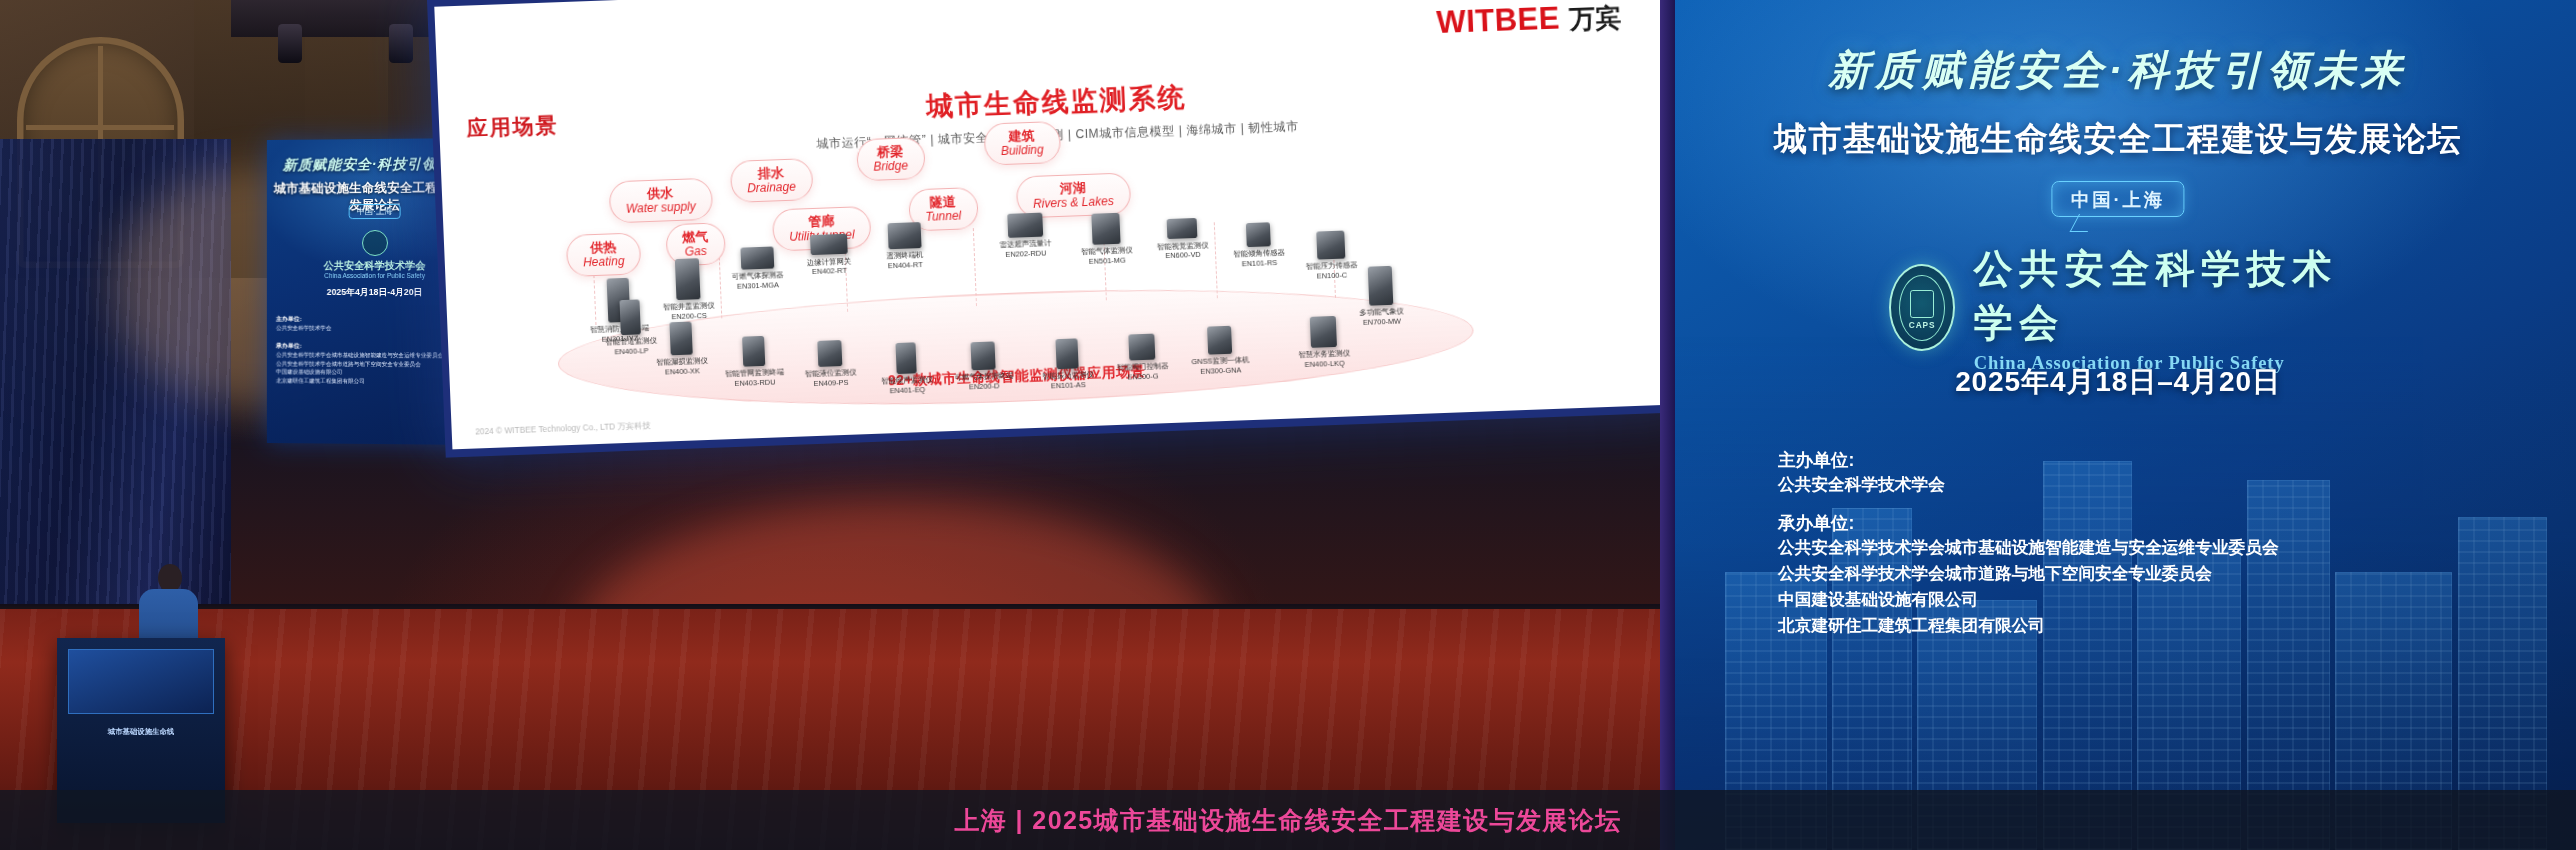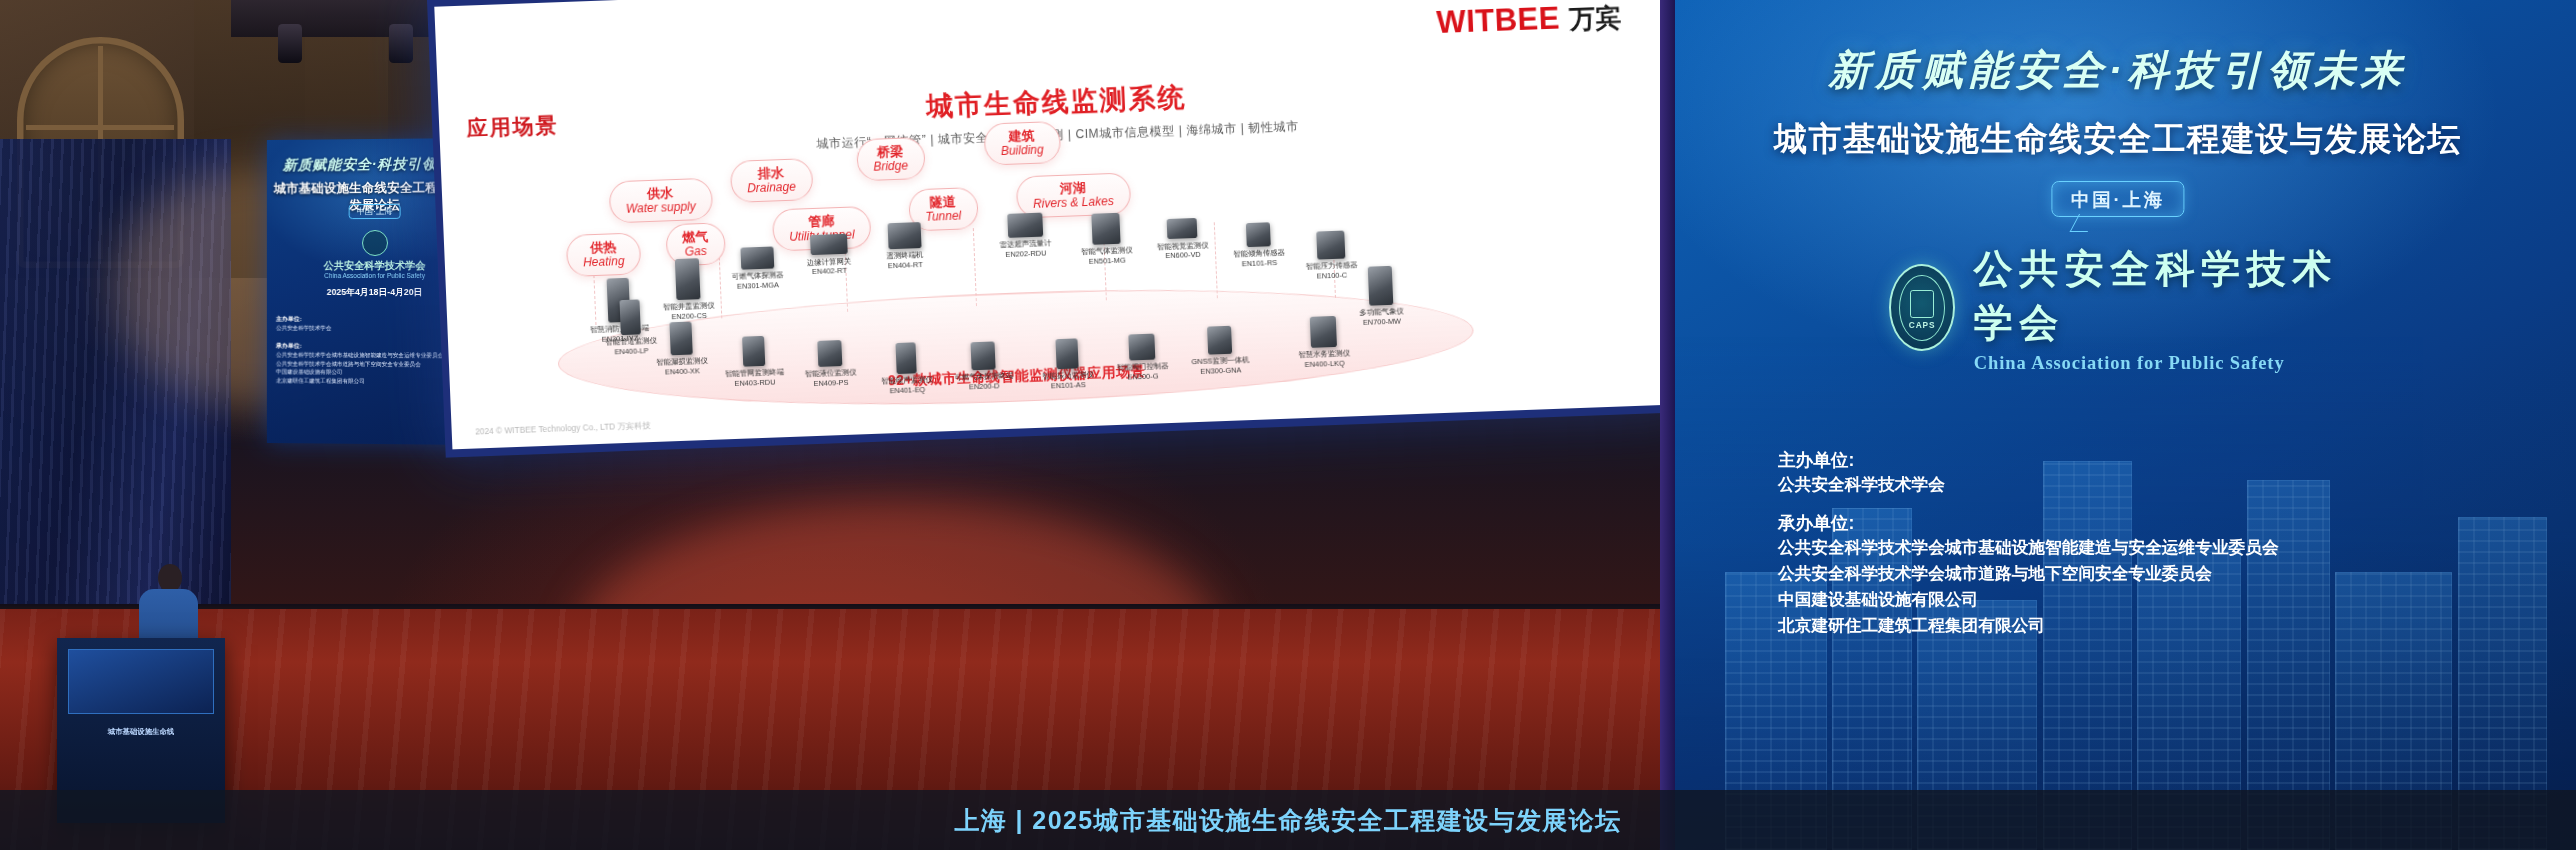--- a/index.html
+++ b/index.html
@@ -168,21 +168,21 @@
         color:#ffffff;font-size:28px;font-weight:800;letter-spacing:0.9px;
         text-shadow:0 1.9px 7.4px rgba(0,20,50,.8);}
 
   .org-block{position:absolute;left:118px;top:435px;right:37px;color:#ffffff;}
   .org-head{font-size:17.6px;font-weight:800;margin-top:13px;}
   .org-line{font-size:16.7px;font-weight:600;line-height:1.55;}
 
   
   .caption{position:absolute;left:0;bottom:0;width:2576px;height:60px;
         background:rgba(16,22,34,.82);display:flex;align-items:center;justify-content:center;}
-  .caption span{color:#7dd3fc;font-size:25px;font-weight:700;letter-spacing:1.4px;}
+  .caption span{color:#ec4899;font-size:25px;font-weight:700;letter-spacing:1.4px;}
 </style>
 </head>
 <body>
 
 <div id="stage">
 
   <div class="hall">
     <div class="hall-ceiling"></div>
     <div class="arch-window"></div>
     <div class="wall-panel" style="left:194px;top:0;width:111px;height:278px;"></div>
@@ -428,20 +428,21 @@
       <div class="seal">
         <div class="seal-mark"></div>
         <div class="seal-caps">CAPS</div>
       </div>
       <div>
         <div class="assoc-cn">公共安全科学技术学会</div>
         <div class="assoc-en">China Association for Public Safety</div>
       </div>
     </div>
 
+    <div class="led-date">2025年4月18日–4月20日</div>
 
     <div class="org-block">
       <div class="org-head">主办单位:</div>
       <div class="org-line">公共安全科学技术学会</div>
       <div class="org-head">承办单位:</div>
       <div class="org-line">公共安全科学技术学会城市基础设施智能建造与安全运维专业委员会</div>
       <div class="org-line">公共安全科学技术学会城市道路与地下空间安全专业委员会</div>
       <div class="org-line">中国建设基础设施有限公司</div>
       <div class="org-line">北京建研住工建筑工程集团有限公司</div>
     </div>

